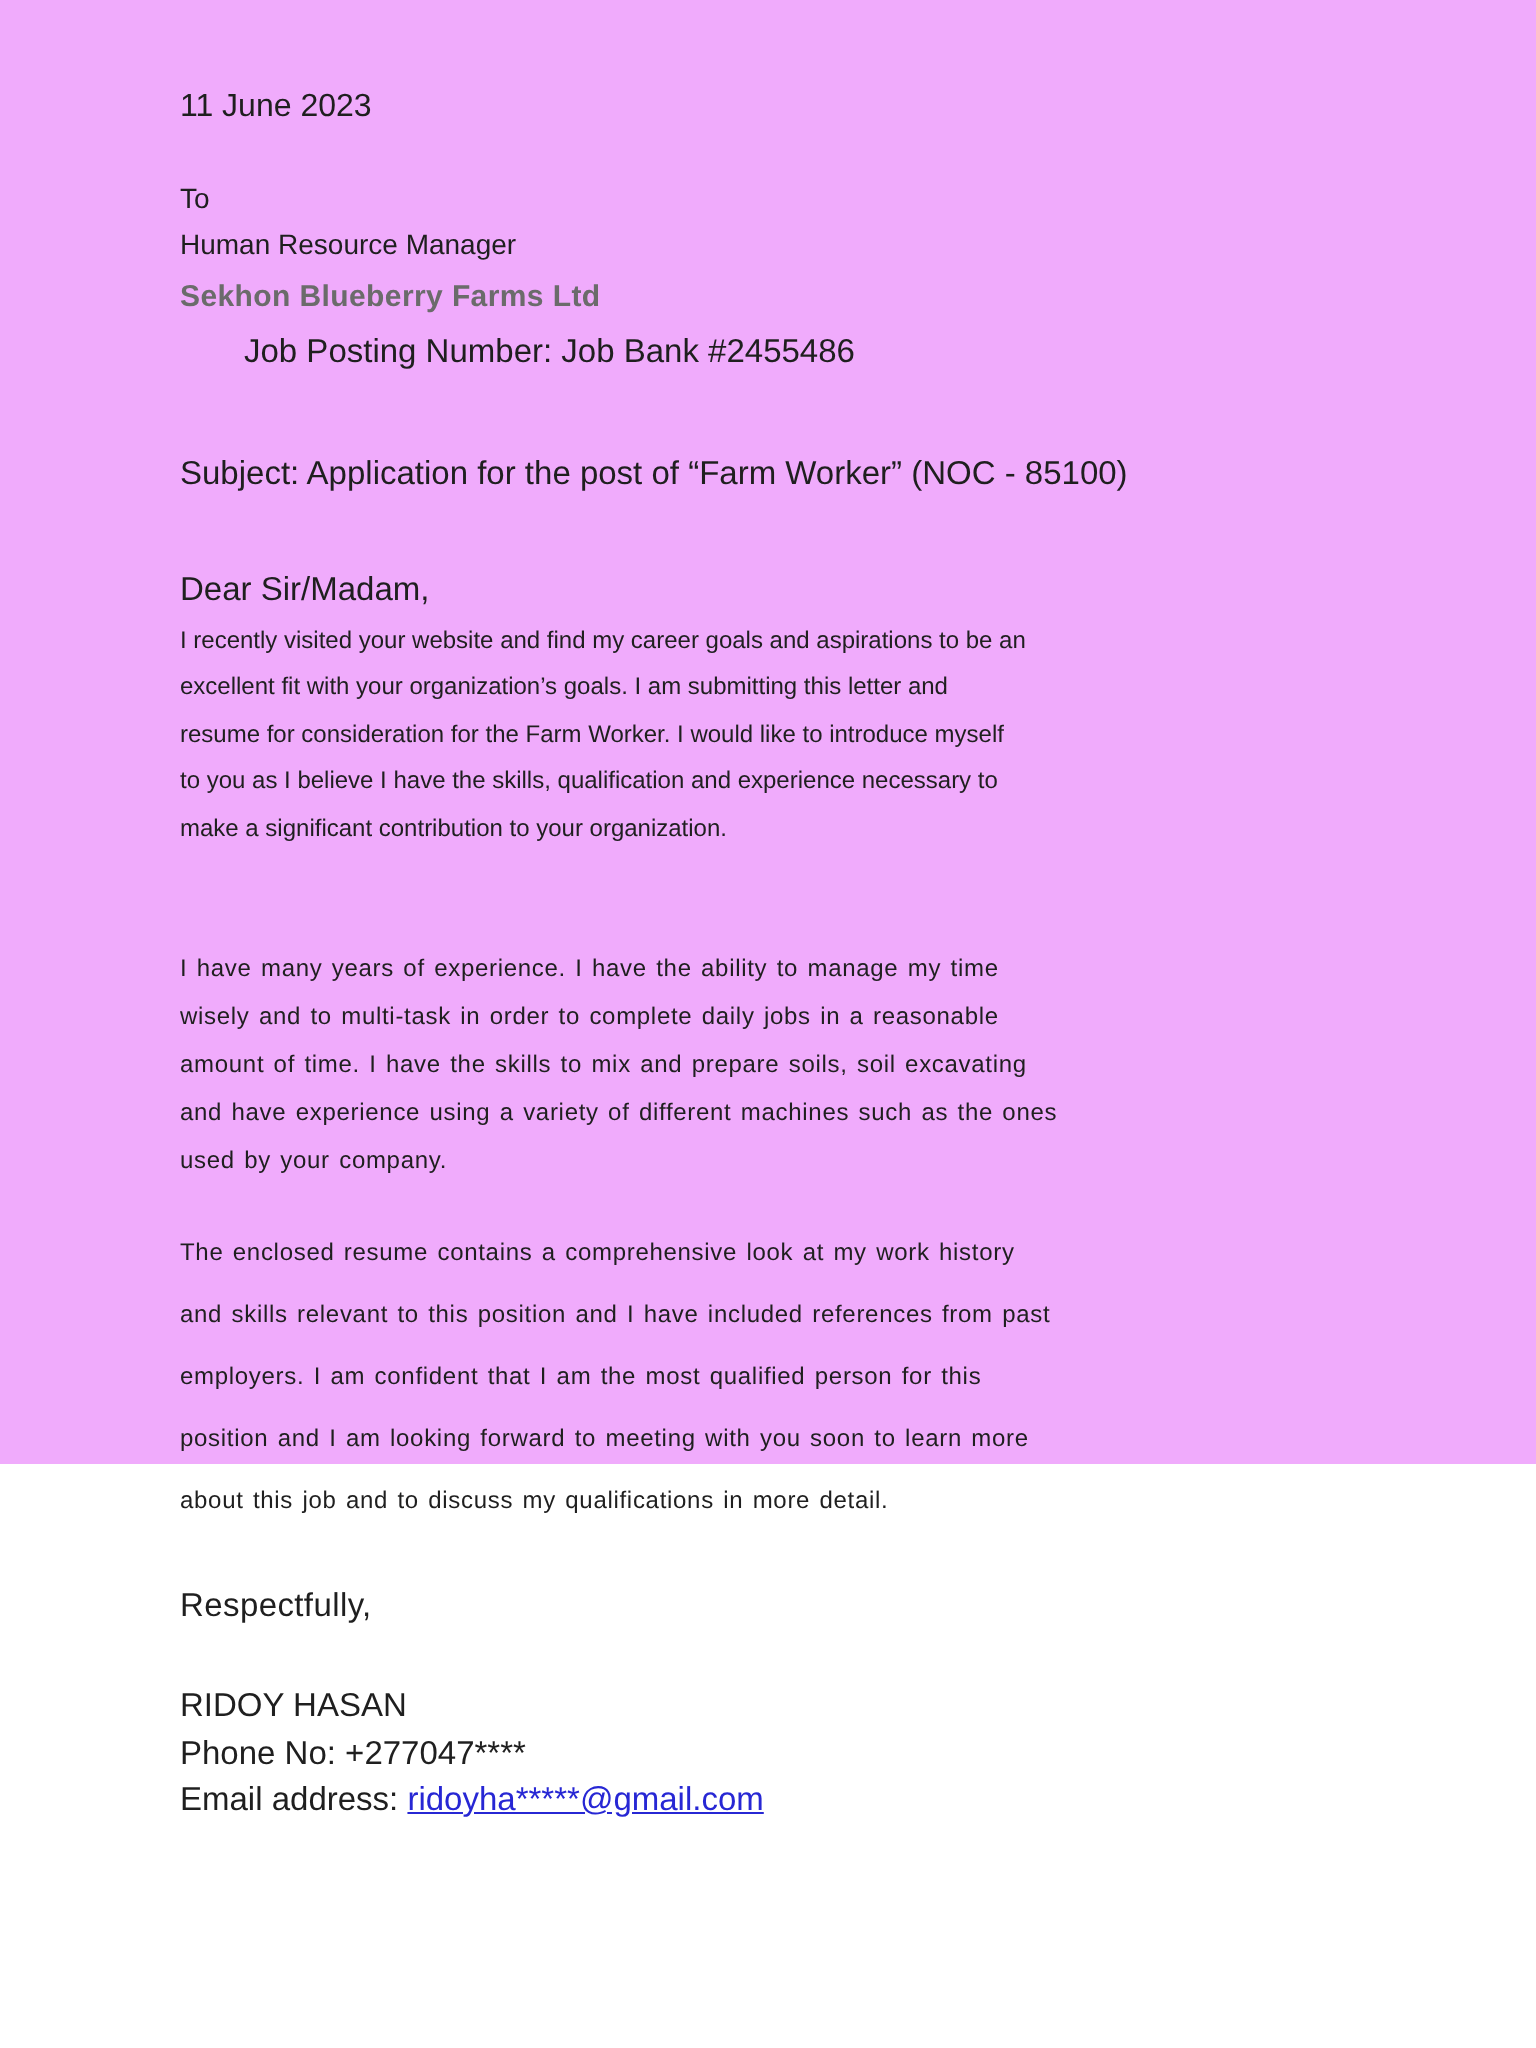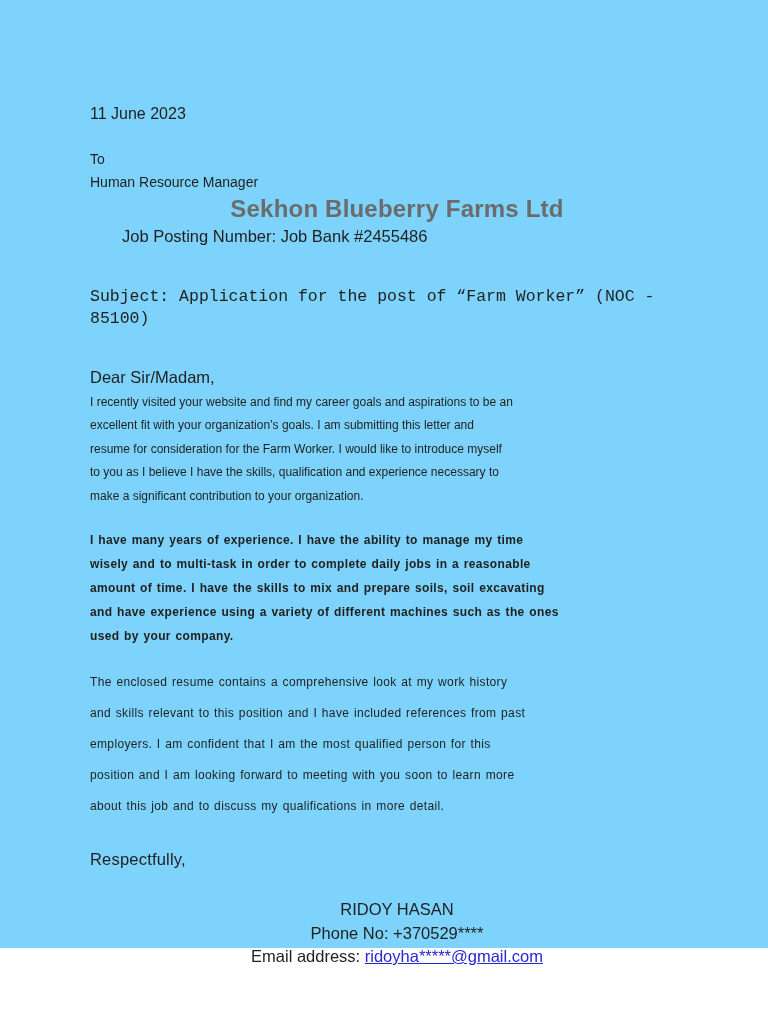--- a/index.html
+++ b/index.html
@@ -7,86 +7,83 @@
     width: 768px;
     height: 1024px;
     background: #ffffff;
     font-family: "Liberation Sans", "DejaVu Sans", sans-serif;
     color: #1f1f1f;
     overflow: hidden;
   }
   .page {
     position: relative;
     width: 768px;
-    height: 948px;
-    padding: 104px 64px 0 90px;
-    background: #7dd3fc;
+    height: 732px;
+    padding: 44px 64px 0 90px;
+    background: #f0abfc;
   }
   .line { white-space: pre-line; }
   .date-line {
     font-size: 16px;
     line-height: 20px;
     margin-bottom: 24px;
   }
   .recipient-block { margin-bottom: 0; }
   .to-label,
   .recipient-title {
     font-size: 14px;
     line-height: 23px;
   }
   .company-name {
-    font-size: 24px;
+    font-size: 15px;
     line-height: 30px;
     font-weight: bold;
     color: #6b6b6b;
     letter-spacing: 0.2px;
-    text-align: center;
   }
   .job-posting {
     font-size: 16.5px;
     line-height: 25px;
     margin-left: 32px;
   }
   .subject-line {
     font-size: 16.5px;
     line-height: 22px;
     margin-top: 37px;
-    font-family: Liberation Mono, monospace;
   }
   .salutation {
     font-size: 16.5px;
     line-height: 22px;
     margin-top: 36px;
   }
   .paragraph {
     font-size: 12px;
     line-height: 23.4px;
     white-space: pre-line;
   }
   .para-1 { margin-top: 3px; }
   .para-2 {
-    margin-top: 20px;
+    margin-top: 46px;
     line-height: 24px;
     letter-spacing: 0.35px;
     word-spacing: 1px;
-    font-weight: bold;
   }
   .para-3 {
     margin-top: 19px;
     line-height: 31px;
     letter-spacing: 0.35px;
     word-spacing: 1px;
   }
   .closing {
     font-size: 16.5px;
     line-height: 22px;
     margin-top: 26px;
     letter-spacing: 0.2px;
   }
-  .signature-block { margin-top: 28px; text-align: center; }
+  .signature-block { margin-top: 28px; }
   .signature-name,
   .signature-phone,
   .signature-email {
     font-size: 16.5px;
     line-height: 23.5px;
   }
   .email-link {
     color: #2727d4;
     text-decoration: underline;
     cursor: pointer;
@@ -125,17 +122,17 @@
   <div class="paragraph para-3">The enclosed resume contains a comprehensive look at my work history
 and skills relevant to this position and I have included references from past
 employers. I am confident that I am the most qualified person for this
 position and I am looking forward to meeting with you soon to learn more
 about this job and to discuss my qualifications in more detail.</div>
 
   <div class="line closing">Respectfully,</div>
 
   <div class="signature-block">
     <div class="line signature-name">RIDOY HASAN</div>
-    <div class="line signature-phone">Phone No: +370529****</div>
+    <div class="line signature-phone">Phone No: +277047****</div>
     <div class="signature-email"><span>Email address: </span><a class="email-link">ridoyha*****@gmail.com</a></div>
   </div>
 
 </div>
 
 </body></html>

